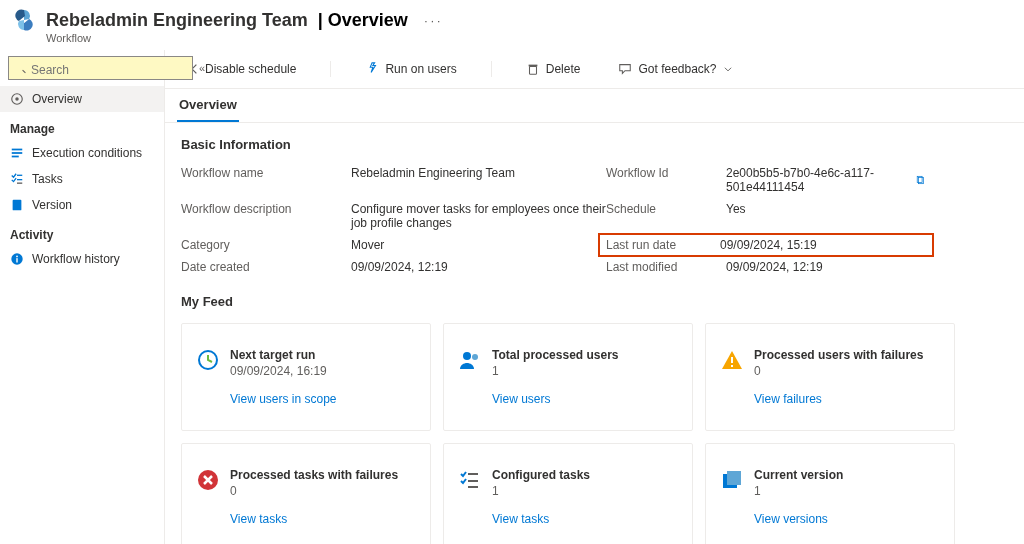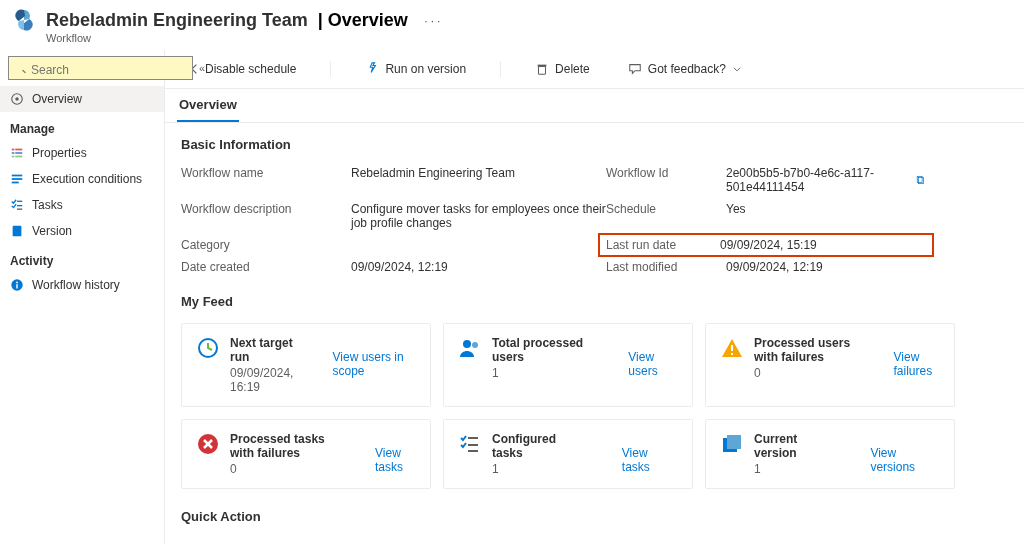--- a/index.html
+++ b/index.html
@@ -39,21 +39,21 @@
 .content { padding: 14px 16px; }
 .section-title { font-size: 13px; font-weight: 600; margin-bottom: 14px; }
 
 .info-grid { display: grid; grid-template-columns: 170px 255px 120px 200px; row-gap: 8px; font-size: 12px; margin-bottom: 20px; }
 .info-label { color: #605e5c; }
 .info-value { color: #323130; }
 .cell-wrap { display: flex; align-items: center; }
 .copy-icon { width: 12px; height: 12px; margin-left: 6px; cursor: pointer; color: #0078d4; }
 
 .feed-grid { display: grid; grid-template-columns: repeat(3, 250px); gap: 12px; margin-bottom: 20px; }
-.card { border: 1px solid #edebe9; border-radius: 2px; padding: 12px 14px; display: flex; flex-direction: row; }
+.card { border: 1px solid #edebe9; border-radius: 2px; padding: 24px 14px; display: flex; flex-direction: column; }
 .card-top { display: flex; gap: 10px; }
 .card-icon { width: 24px; height: 24px; flex-shrink: 0; }
 .card-title { font-size: 12px; font-weight: 600; }
 .card-value { font-size: 12px; color: #605e5c; margin-top: 2px; }
 .card-link { font-size: 12px; color: #0078d4; margin-top: 14px; margin-left: 34px; cursor: pointer; }
 </style>
 </head>
 <body>
 
 <div class="app">
@@ -81,31 +81,20 @@
       <div class="nav-item active">
         <svg class="nav-icon" viewBox="0 0 16 16">
             <circle cx="8" cy="8" r="6" fill="none" stroke="#605e5c" stroke-width="1.3"></circle>
             <circle cx="8" cy="8" r="2" fill="#605e5c"></circle>
           </svg>
         <span>Overview</span>
       </div>
       <div class="nav-section">Manage</div>
       <div class="nav-item">
         <svg class="nav-icon" viewBox="0 0 16 16">
-            <rect x="2" y="3" width="3" height="2" fill="#e05858"></rect>
-            <rect x="6" y="3" width="8" height="2" fill="#e05858"></rect>
-            <rect x="2" y="7" width="3" height="2" fill="#5b8fd6"></rect>
-            <rect x="6" y="7" width="8" height="2" fill="#5b8fd6"></rect>
-            <rect x="2" y="11" width="3" height="2" fill="#8c8"></rect>
-            <rect x="6" y="11" width="8" height="2" fill="#8c8"></rect>
-          </svg>
-        <span>Properties</span>
-      </div>
-      <div class="nav-item">
-        <svg class="nav-icon" viewBox="0 0 16 16">
             <rect x="2" y="3" width="12" height="2" fill="#0078d4"></rect>
             <rect x="2" y="7" width="12" height="2" fill="#0078d4"></rect>
             <rect x="2" y="11" width="8" height="2" fill="#0078d4"></rect>
           </svg>
         <span>Execution conditions</span>
       </div>
       <div class="nav-item">
         <svg class="nav-icon" viewBox="0 0 16 16">
             <path d="M2 4l2 2 3-4" stroke="#0078d4" stroke-width="1.5" fill="none"></path>
             <rect x="8" y="3" width="6" height="1.5" fill="#0078d4"></rect>
@@ -139,21 +128,21 @@
               <line x1="3" y1="3" x2="13" y2="13" stroke="#605e5c" stroke-width="1.5"></line>
               <line x1="13" y1="3" x2="3" y2="13" stroke="#605e5c" stroke-width="1.5"></line>
             </svg>
           <span>Disable schedule</span>
         </button>
         <div class="tb-sep"></div>
         <button class="tb-btn">
           <svg class="tb-icon" viewBox="0 0 16 16">
               <path d="M8 1l-2 5h3l-2 6 5-8h-3l2-3z" fill="none" stroke="#0078d4" stroke-width="1.2"></path>
             </svg>
-          <span>Run on version</span>
+          <span>Run on users</span>
         </button>
         <div class="tb-sep"></div>
         <button class="tb-btn">
           <svg class="tb-icon" viewBox="0 0 16 16">
               <rect x="4" y="5" width="8" height="9" rx="1" fill="none" stroke="#605e5c" stroke-width="1.2"></rect>
               <rect x="3" y="3" width="10" height="2" fill="#605e5c"></rect>
             </svg>
           <span>Delete</span>
         </button>
         <button class="tb-btn">
@@ -185,20 +174,21 @@
                 <rect x="2" y="2" width="8" height="10" fill="none" stroke="#0078d4" stroke-width="1.2"></rect>
               </svg>
           </div>
 
           <div class="info-label">Workflow description</div>
           <div class="info-value">Configure mover tasks for employees once their job profile changes</div>
           <div class="info-label">Schedule</div>
           <div class="info-value">Yes</div>
 
           <div class="info-label">Category</div>
+          <div class="info-value">Mover</div>
           <div class="cell-wrap" style="grid-column:3/5;border:2px solid #d83b01;margin:-5px -8px;padding:3px 6px;display:grid;grid-template-columns:114px 1fr">
             <span class="info-label">Last run date</span>
             <span class="info-value">09/09/2024, 15:19</span>
           </div>
 
           <div class="info-label">Date created</div>
           <div class="info-value">09/09/2024, 12:19</div>
           <div class="info-label">Last modified</div>
           <div class="info-value">09/09/2024, 12:19</div>
         </div>

